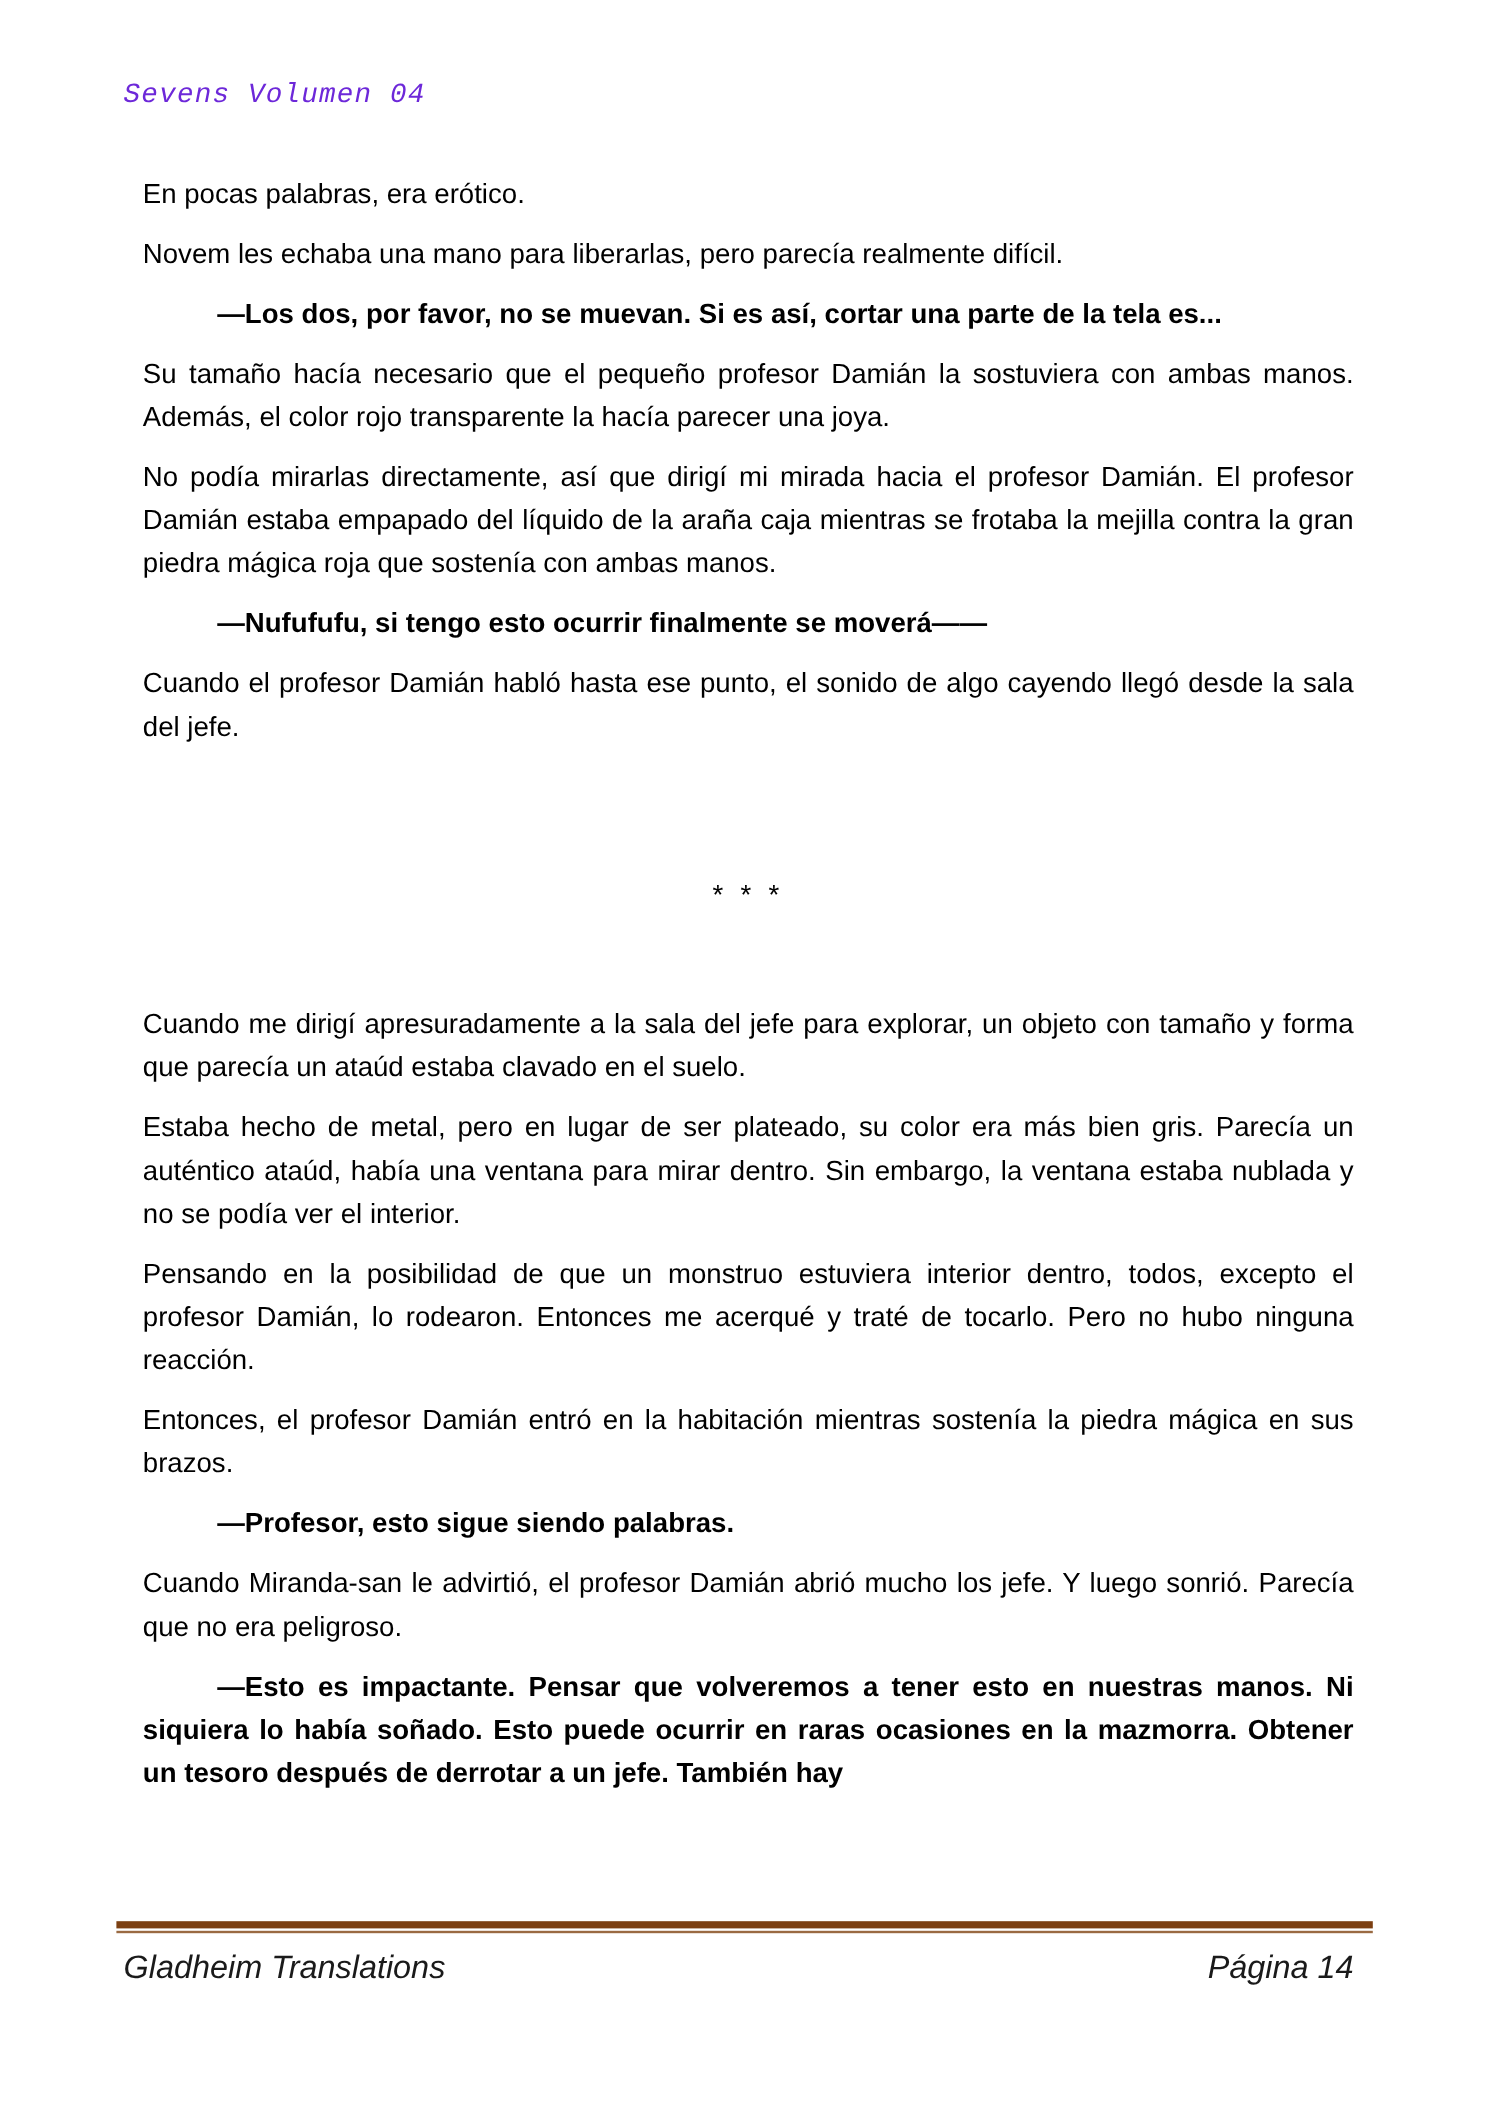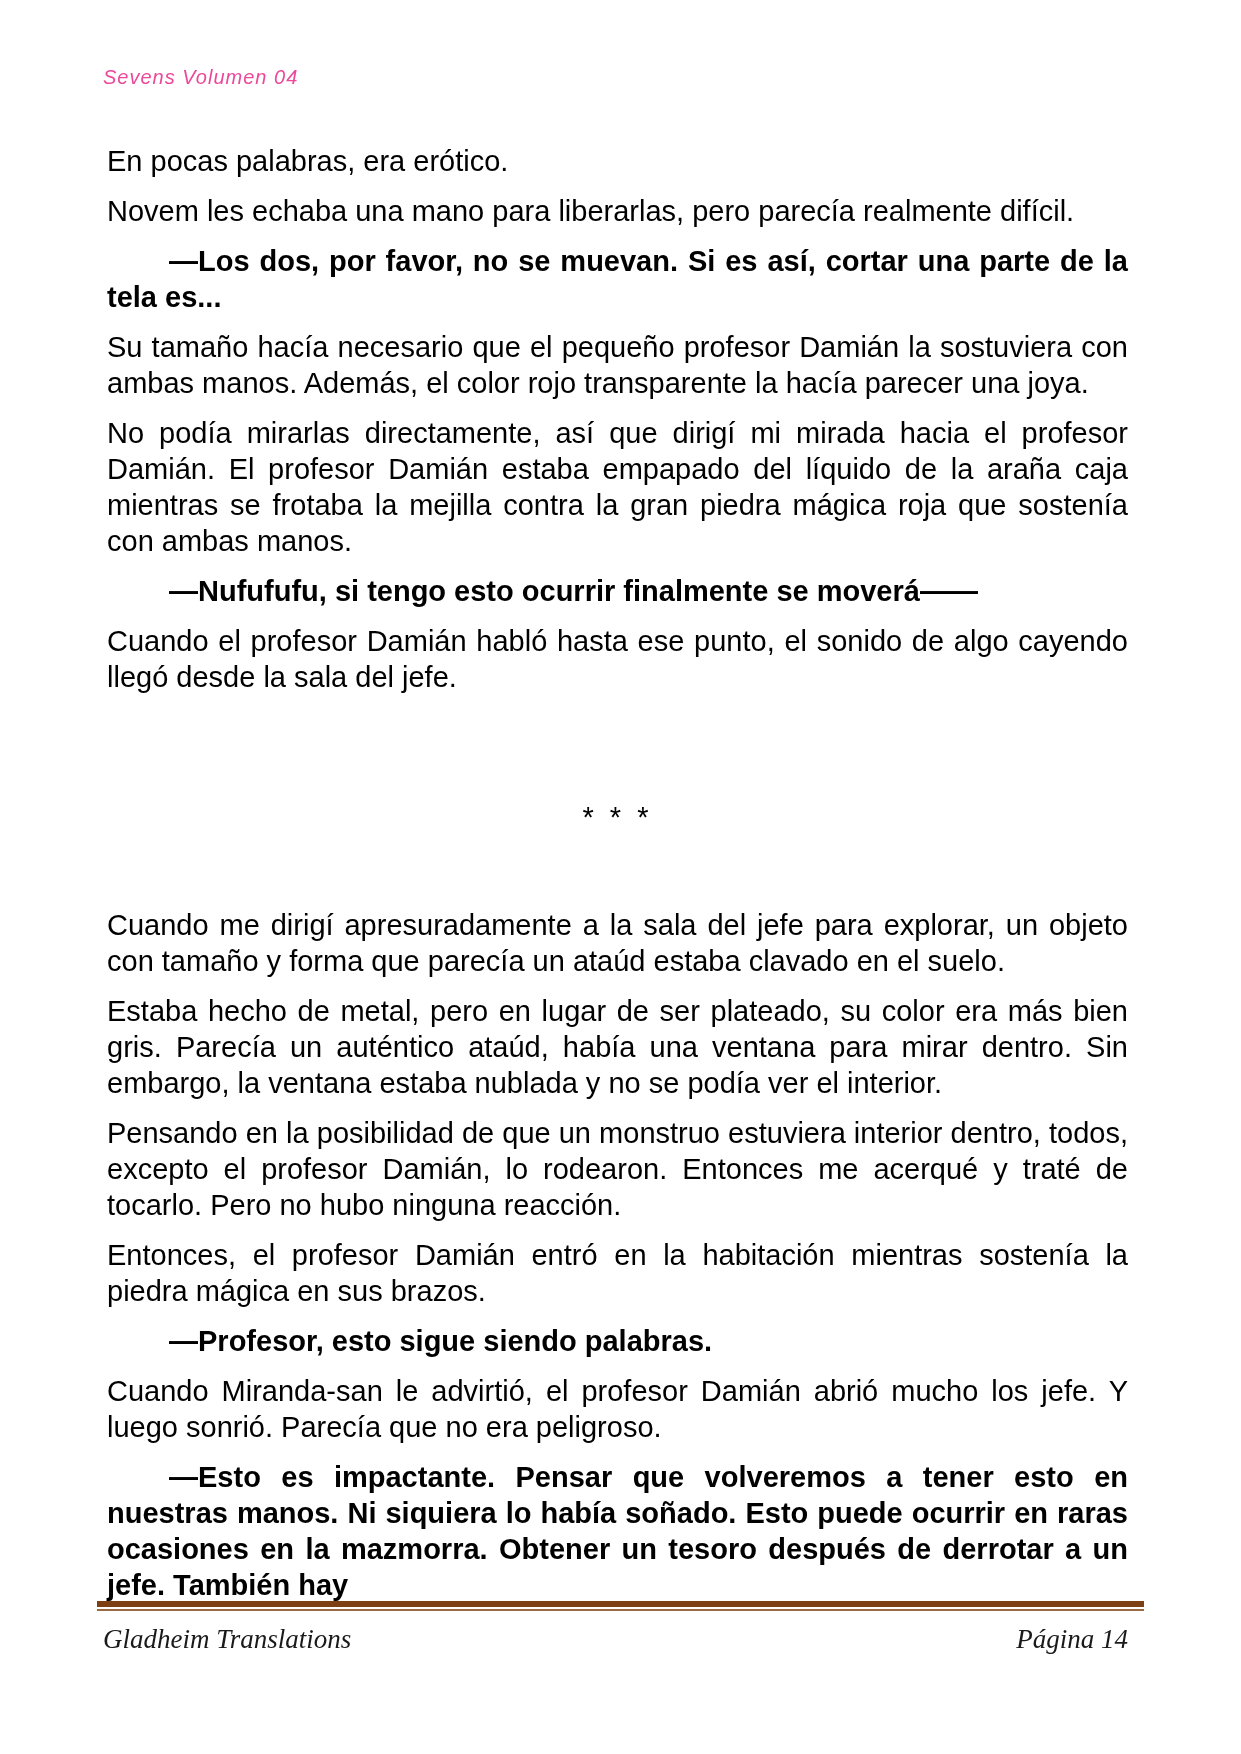--- a/index.html
+++ b/index.html
@@ -17,36 +17,36 @@
     color: #000000;
   }
   
   .header {
     position: absolute;
     top: 66px;
     left: 103px;
     right: 113px;
   }
   .header-title {
-    font-family: Liberation Sans, sans-serif;
+    font-family: Liberation Mono, monospace;
     font-style: italic;
-    font-size: 20px;
+    font-size: 23px;
     letter-spacing: 1px;
-    color: #ec4899;
+    color: #6d28d9;
   }
   
   .body-text {
     position: absolute;
     top: 143px;
     left: 103px;
     width: 1025px;
   }
   .para {
-    margin: 0 0 14px 4px;
-    font-size: 29px;
+    margin: 0 0 14px 16px;
+    font-size: 23px;
     line-height: 36px;
     text-align: justify;
     text-justify: inter-word;
   }
   .para.dialogue {
     text-indent: 62px;
     font-weight: bold;
   }
   .para.divider {
     text-align: center;
@@ -72,21 +72,21 @@
     margin-top: 2px;
   }
   .footer-row {
     position: absolute;
     top: 1624px;
     left: 103px;
     right: 113px;
     display: flex;
     justify-content: space-between;
     align-items: baseline;
-    font-family: Liberation Serif, serif;
+    font-family: Liberation Sans, sans-serif;
     font-style: italic;
     font-size: 27px;
     color: #1a1a1a;
   }
 </style>
 </head>
 <body>
 
 <div class="page">
 

